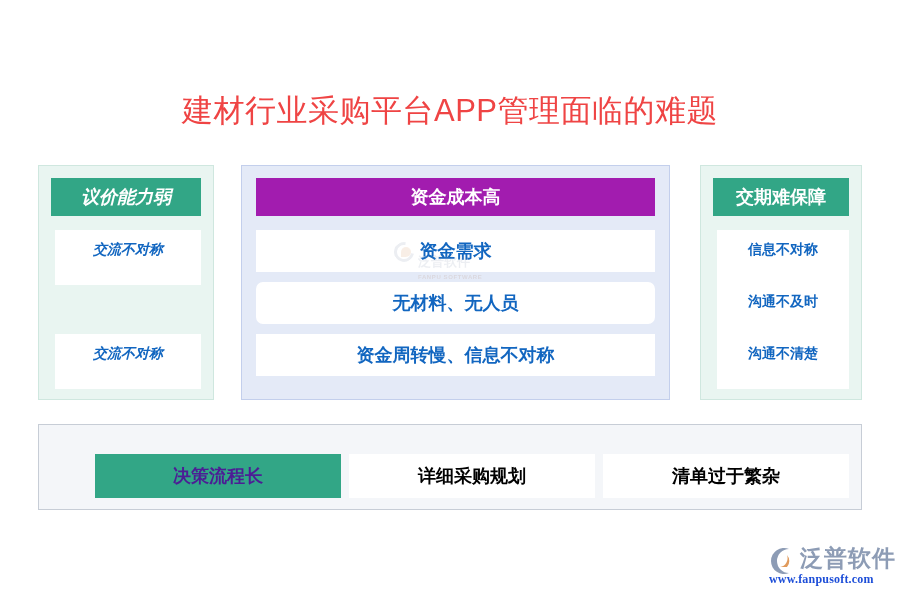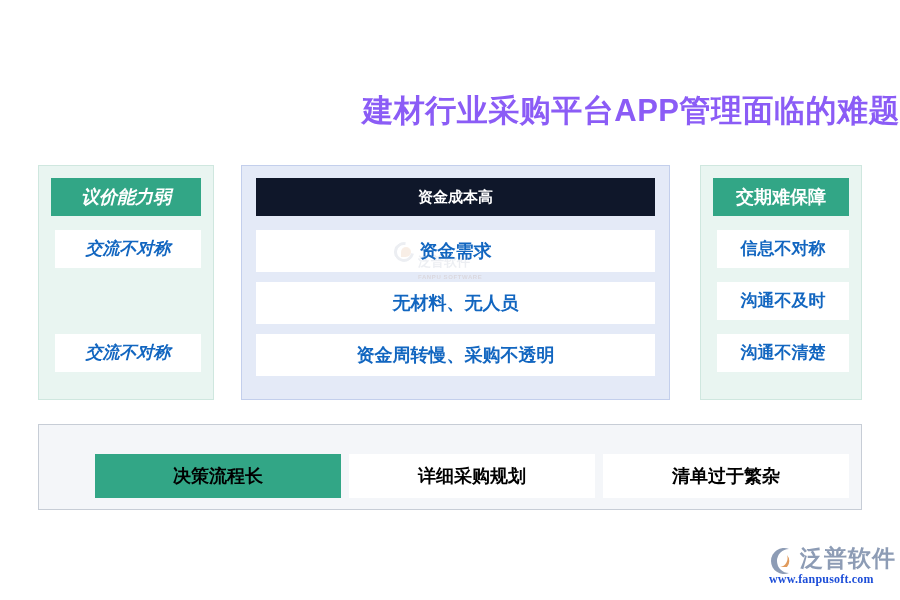--- a/index.html
+++ b/index.html
@@ -14,24 +14,24 @@
     overflow: hidden;
     position: relative;
   }
 
   
   .page-title {
     position: absolute;
     left: 0;
     top: 90px;
     width: 900px;
-    text-align: right;
+    text-align: center;
     font-size: 31px;
-    font-weight: bold;
-    color: #8b5cf6;
+    font-weight: normal;
+    color: #ef4444;
     letter-spacing: 0.5px;
     line-height: 42px;
     white-space: nowrap;
   }
 
   
   .columns {
     position: absolute;
     left: 38px;
     top: 165px;
@@ -78,57 +78,57 @@
     white-space: nowrap;
   }
   .panel-left .panel-header,
   .panel-right .panel-header {
     background: #32a686;
     right: 12px;
     left: 12px;
     width: auto;
   }
   .panel-center .panel-header {
-    background: #0f172a;
+    background: #a21caf;
     left: 14px;
     right: 14px;
     width: auto;
-    font-size: 15px;
+    font-size: 18px;
   }
 
   .panel-item {
     position: absolute;
     left: 16px;
     right: 12px;
-    height: 38px;
+    height: 55px;
     line-height: 38px;
     background: #ffffff;
     text-align: center;
-    font-size: 17px;
+    font-size: 14px;
     font-weight: bold;
     color: #1266c0;
     white-space: nowrap;
   }
   .panel-center .panel-item {
     left: 14px;
     right: 14px;
     height: 42px;
     line-height: 42px;
     font-size: 18px;
   }
 
   .panel-left .panel-item-0,
   .panel-right .panel-item-0 { top: 64px; }
   .panel-left .panel-item-1,
   .panel-right .panel-item-1 { top: 116px; }
   .panel-left .panel-item-2,
   .panel-right .panel-item-2 { top: 168px; }
 
   .panel-center .panel-item-0 { top: 64px; }
-  .panel-center .panel-item-1 { top: 116px; }
+  .panel-center .panel-item-1 { top: 116px; border-radius: 7px; }
   .panel-center .panel-item-2 { top: 168px; }
 
   
   .watermark {
     position: absolute;
     left: 138px;
     top: 10px;
     width: 120px;
     height: 26px;
     opacity: 0.16;
@@ -200,21 +200,21 @@
     line-height: 44px;
     text-align: center;
     font-size: 18px;
     font-weight: bold;
     background: #ffffff;
     color: #000000;
     white-space: nowrap;
   }
   .bottom-cell.lead {
     background: #32a686;
-    color: #000000;
+    color: #4c1d95;
     margin-left: 44px;
   }
 
   
   .brand {
     position: absolute;
     left: 768px;
     top: 542px;
     width: 120px;
     height: 48px;
@@ -267,21 +267,21 @@
     <div class="panel-item panel-item-0">
       <div class="watermark">
         <span class="wm-mark"></span>
         <span class="wm-dot"></span>
         <span class="wm-text">泛普软件</span>
         <span class="wm-sub">FANPU SOFTWARE</span>
       </div>
       <span>资金需求</span>
     </div>
     <div class="panel-item panel-item-1">无材料、无人员</div>
-    <div class="panel-item panel-item-2">资金周转慢、采购不透明</div>
+    <div class="panel-item panel-item-2">资金周转慢、信息不对称</div>
   </div>
 
   <div class="panel panel-right">
     <div class="panel-header">交期难保障</div>
     <div class="panel-item panel-item-0">信息不对称</div>
     <div class="panel-item panel-item-1">沟通不及时</div>
     <div class="panel-item panel-item-2">沟通不清楚</div>
   </div>
 
 </div>

